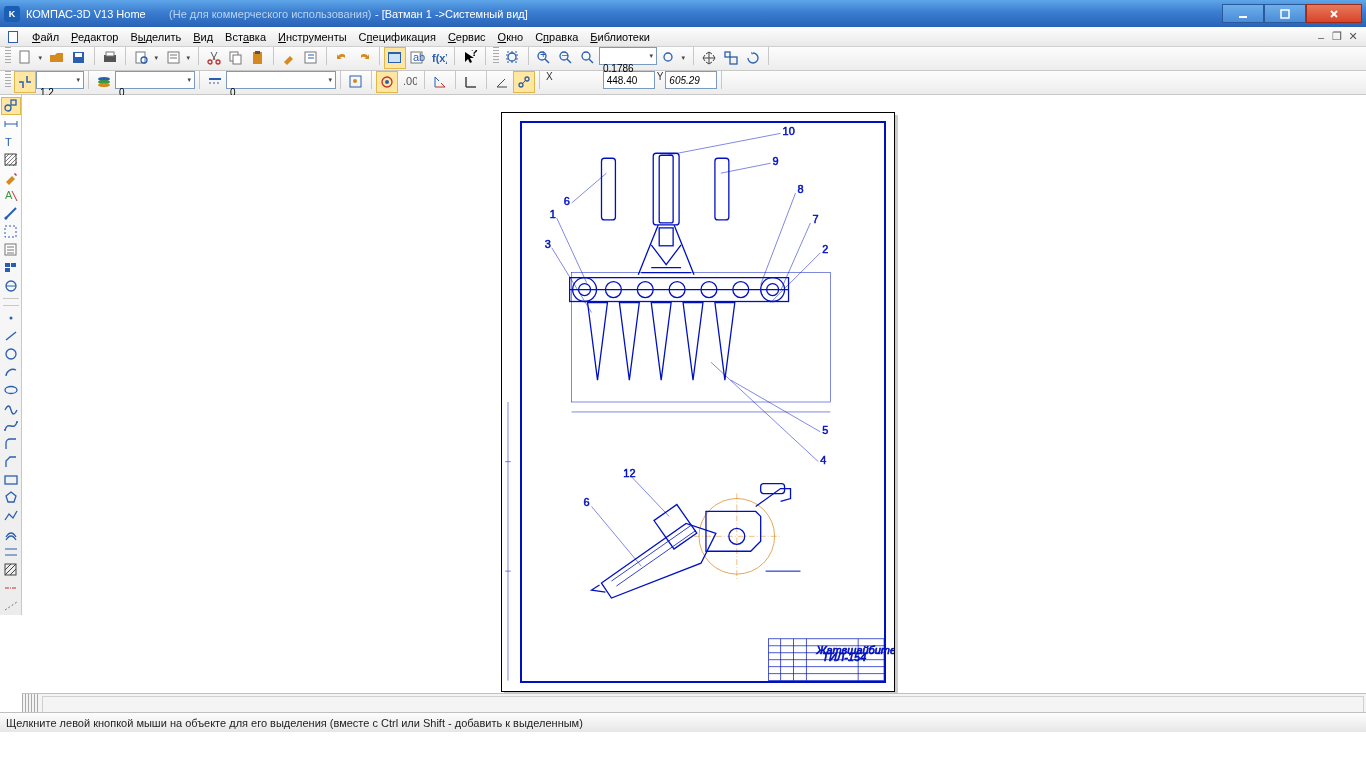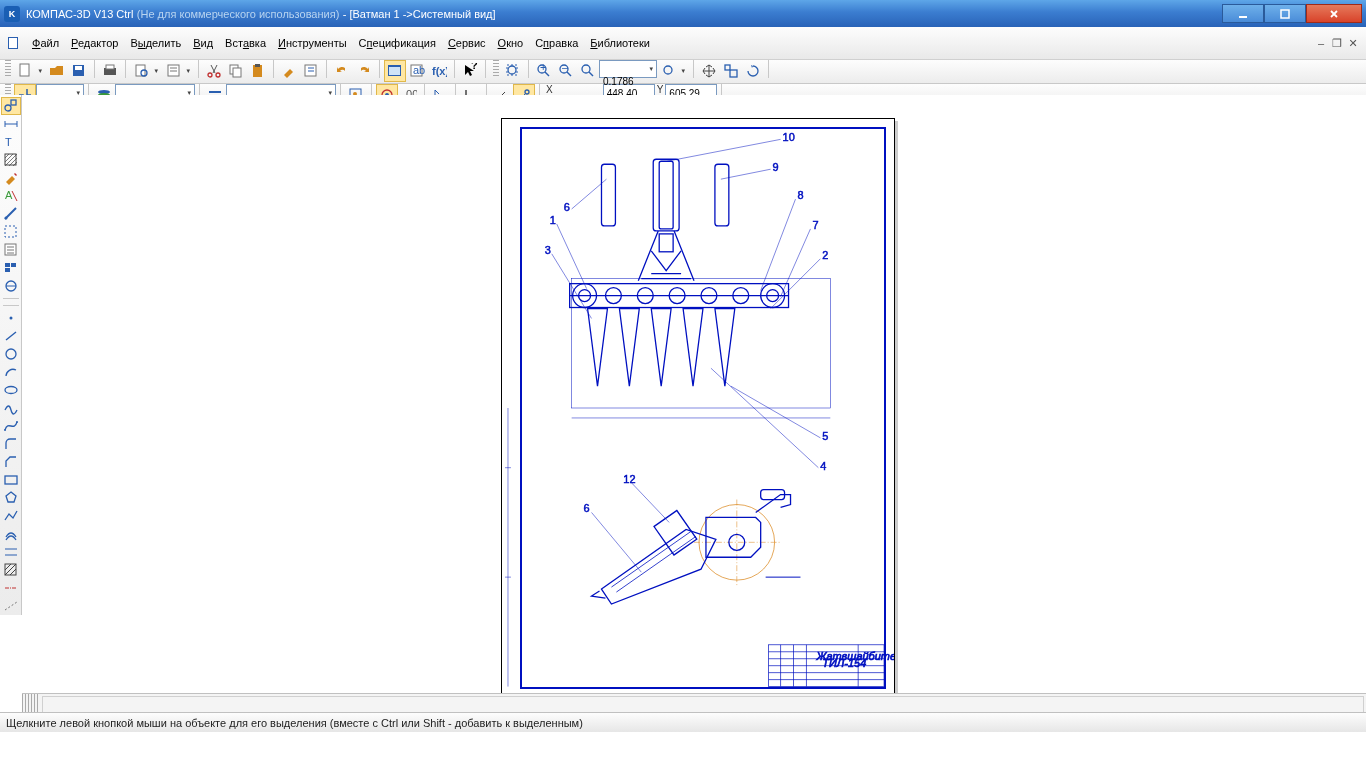--- a/index.html
+++ b/index.html
@@ -2,28 +2,28 @@
 <html><head>
 <meta charset="utf-8">
 <style>
 * { margin:0; padding:0; box-sizing:border-box; font-family:"Segoe UI",Tahoma,sans-serif; font-size:11px; }
 body { background:#fff; overflow:hidden; width:1366px; height:768px; }
 
 
 .titlebar { height:27px; background:linear-gradient(#5ea6e8,#3b7dd0 45%,#2963b8); display:flex; align-items:center; color:#fff; padding:0 4px; }
 .titlebar .ico { width:16px; height:16px; background:#1a5fb4; border-radius:3px; display:flex; align-items:center; justify-content:center; font-size:9px; font-weight:bold; color:#fff; margin-right:6px; }
 .titlebar .t { font-size:12px; }
-.titlebar .t .dim { color:#b8d4f0; }
+.titlebar .t .dim { color:#b8d4f0;margin-left:20px; }
 .winbtns { margin-left:auto; display:flex; gap:0; }
 .winbtn { width:42px; height:19px; display:flex; align-items:center; justify-content:center; background:linear-gradient(#6eb0ea,#4a8cd8); border:1px solid #2a5a9a; cursor:pointer; font-size:10px; color:#fff; }
 .winbtn.close { background:linear-gradient(#e67a5c,#d8432a); border-color:#a02a18; width:56px; }
 .winbtn svg { width:10px; height:10px; }
 
 
-.menubar { height:20px; background:linear-gradient(#fdfdfd,#e9e9e9); border-bottom:1px solid #d0d0d0; display:flex; align-items:center; padding:16px 2px; }
+.menubar { height:20px; background:linear-gradient(#fdfdfd,#e9e9e9); border-bottom:1px solid #d0d0d0; display:flex; align-items:center; padding:3px 2px; }
 .menubar .micon { width:16px; height:16px; margin:0 4px; }
 .menubar .mitem { padding:2px 6px; cursor:pointer; }
 .menubar .u { text-decoration:underline; }
 .menubar .spacer { flex:1; }
 .docctrls { display:flex; gap:2px; padding-right:4px; }
 .docctrls span { width:14px; height:14px; display:flex; align-items:center; justify-content:center; cursor:pointer; font-size:11px; color:#555; }
 
 
 .toolbarrow { height:24px; background:linear-gradient(#fdfdfd,#ececec); border-bottom:1px solid #c8c8c8; display:flex; align-items:flex-start; padding:0 2px; }
 .grip { width:6px; height:18px; background:repeating-linear-gradient(#aaa 0,#aaa 1px,transparent 1px,transparent 3px); margin:0 3px; cursor:move; }
@@ -41,42 +41,42 @@
 
 .gi { width:16px; height:16px; display:block; }
 
 
 .leftpal { position:absolute; left:0; top:95px; width:22px; background:linear-gradient(#fdfdfd,#ececec); border-right:1px solid #c8c8c8; display:flex; flex-direction:column; align-items:center; padding-top:2px; }
 .leftpal .tbtn { width:20px; height:18px; }
 .leftpal .hsep { width:16px; height:1px; background:#c8c8c8; margin:3px 0; }
 
 
 .workarea { position:absolute; left:22px; top:95px; right:0; bottom:43px; background:#fff; }
-.paper { position:absolute; left:479px; top:23px; width:394px; height:580px; background:#fff; border:1px solid #000; box-shadow:3px 3px 0 #ccc; }
+.paper { position:absolute; left:479px; top:17px; width:394px; height:580px; background:#fff; border:1px solid #000; box-shadow:3px 3px 0 #ccc; }
 .paper .frame { position:absolute; left:18px; top:8px; right:8px; bottom:8px; border:2px solid #0010c0; }
 .drawing { position:absolute; left:0; top:0; width:100%; height:100%; }
 
 .proppanel { position:absolute; left:22px; right:0; bottom:43px; height:32px; background:#f4f4f4; border-top:1px solid #c0c0c0; display:flex; }
 .proppanel .pgrip { width:18px; background:repeating-linear-gradient(90deg,#aaa 0,#aaa 1px,transparent 1px,transparent 3px); }
 .proppanel .pbody { flex:1; border:1px solid #d0d0d0; margin:2px; }
 
 
 .statusbar { position:absolute; left:0; right:0; bottom:36px; height:20px; background:linear-gradient(#fdfdfd,#e6e6e6); border-top:1px solid #c0c0c0; display:flex; align-items:center; padding:0 6px; font-size:11px; color:#222; }
 .bottomstrip { position:absolute; left:0; right:0; bottom:0; height:23px; background:#fff; }
 
 
 .c0{fill:#2a5fb0}.c1{fill:#d48a1e}.c2{fill:#3a9a3a}.c3{fill:#c03030}.c4{fill:#555}.c5{fill:none;stroke:#2a5fb0;stroke-width:1.3}.c6{fill:none;stroke:#c03030;stroke-width:1.3}
 </style>
 </head>
 <body>
 
 <div class="titlebar">
   <div class="ico">K</div>
   <div class="t">
-    <span>КОМПАС-3D V13 Ctrl</span>
+    <span>КОМПАС-3D V13 Home</span>
     <span class="dim">(Не для коммерческого использования)</span>
     <span> - </span><span>[Ватман 1 -&gt;Системный вид]</span>
   </div>
   <div class="winbtns">
     <div class="winbtn">
         <svg viewBox="0 0 10 10">
           <rect x="1" y="7" width="8" height="2" fill="#fff"></rect>
         </svg>
       </div>
     <div class="winbtn">
@@ -354,21 +354,21 @@
       <svg class="gi">
         <circle cx="5" cy="11" r="2" class="c5"></circle>
         <circle cx="11" cy="5" r="2" class="c5"></circle>
         <line x1="6" y1="10" x2="10" y2="6" stroke="#2a5fb0"></line>
       </svg>
     </div>
   <div class="sep"></div>
   <span class="lbl">X</span>
   <input class="tinput" style="width: 52px; margin-left: 48px;" value="448.40">
   <span class="lbl">Y</span>
-  <input class="tinput" style="width: 52px;" value="605.29">
+  <input class="tinput" style="width: 52px; font-style: italic;" value="605.29">
   <div class="sep"></div>
 </div>
 
 <div class="leftpal">
   <div class="tbtn on">
       <svg class="gi">
         <circle cx="5" cy="10" r="3" class="c5"></circle>
         <rect x="8" y="2" width="5" height="5" class="c5"></rect>
       </svg>
     </div>

